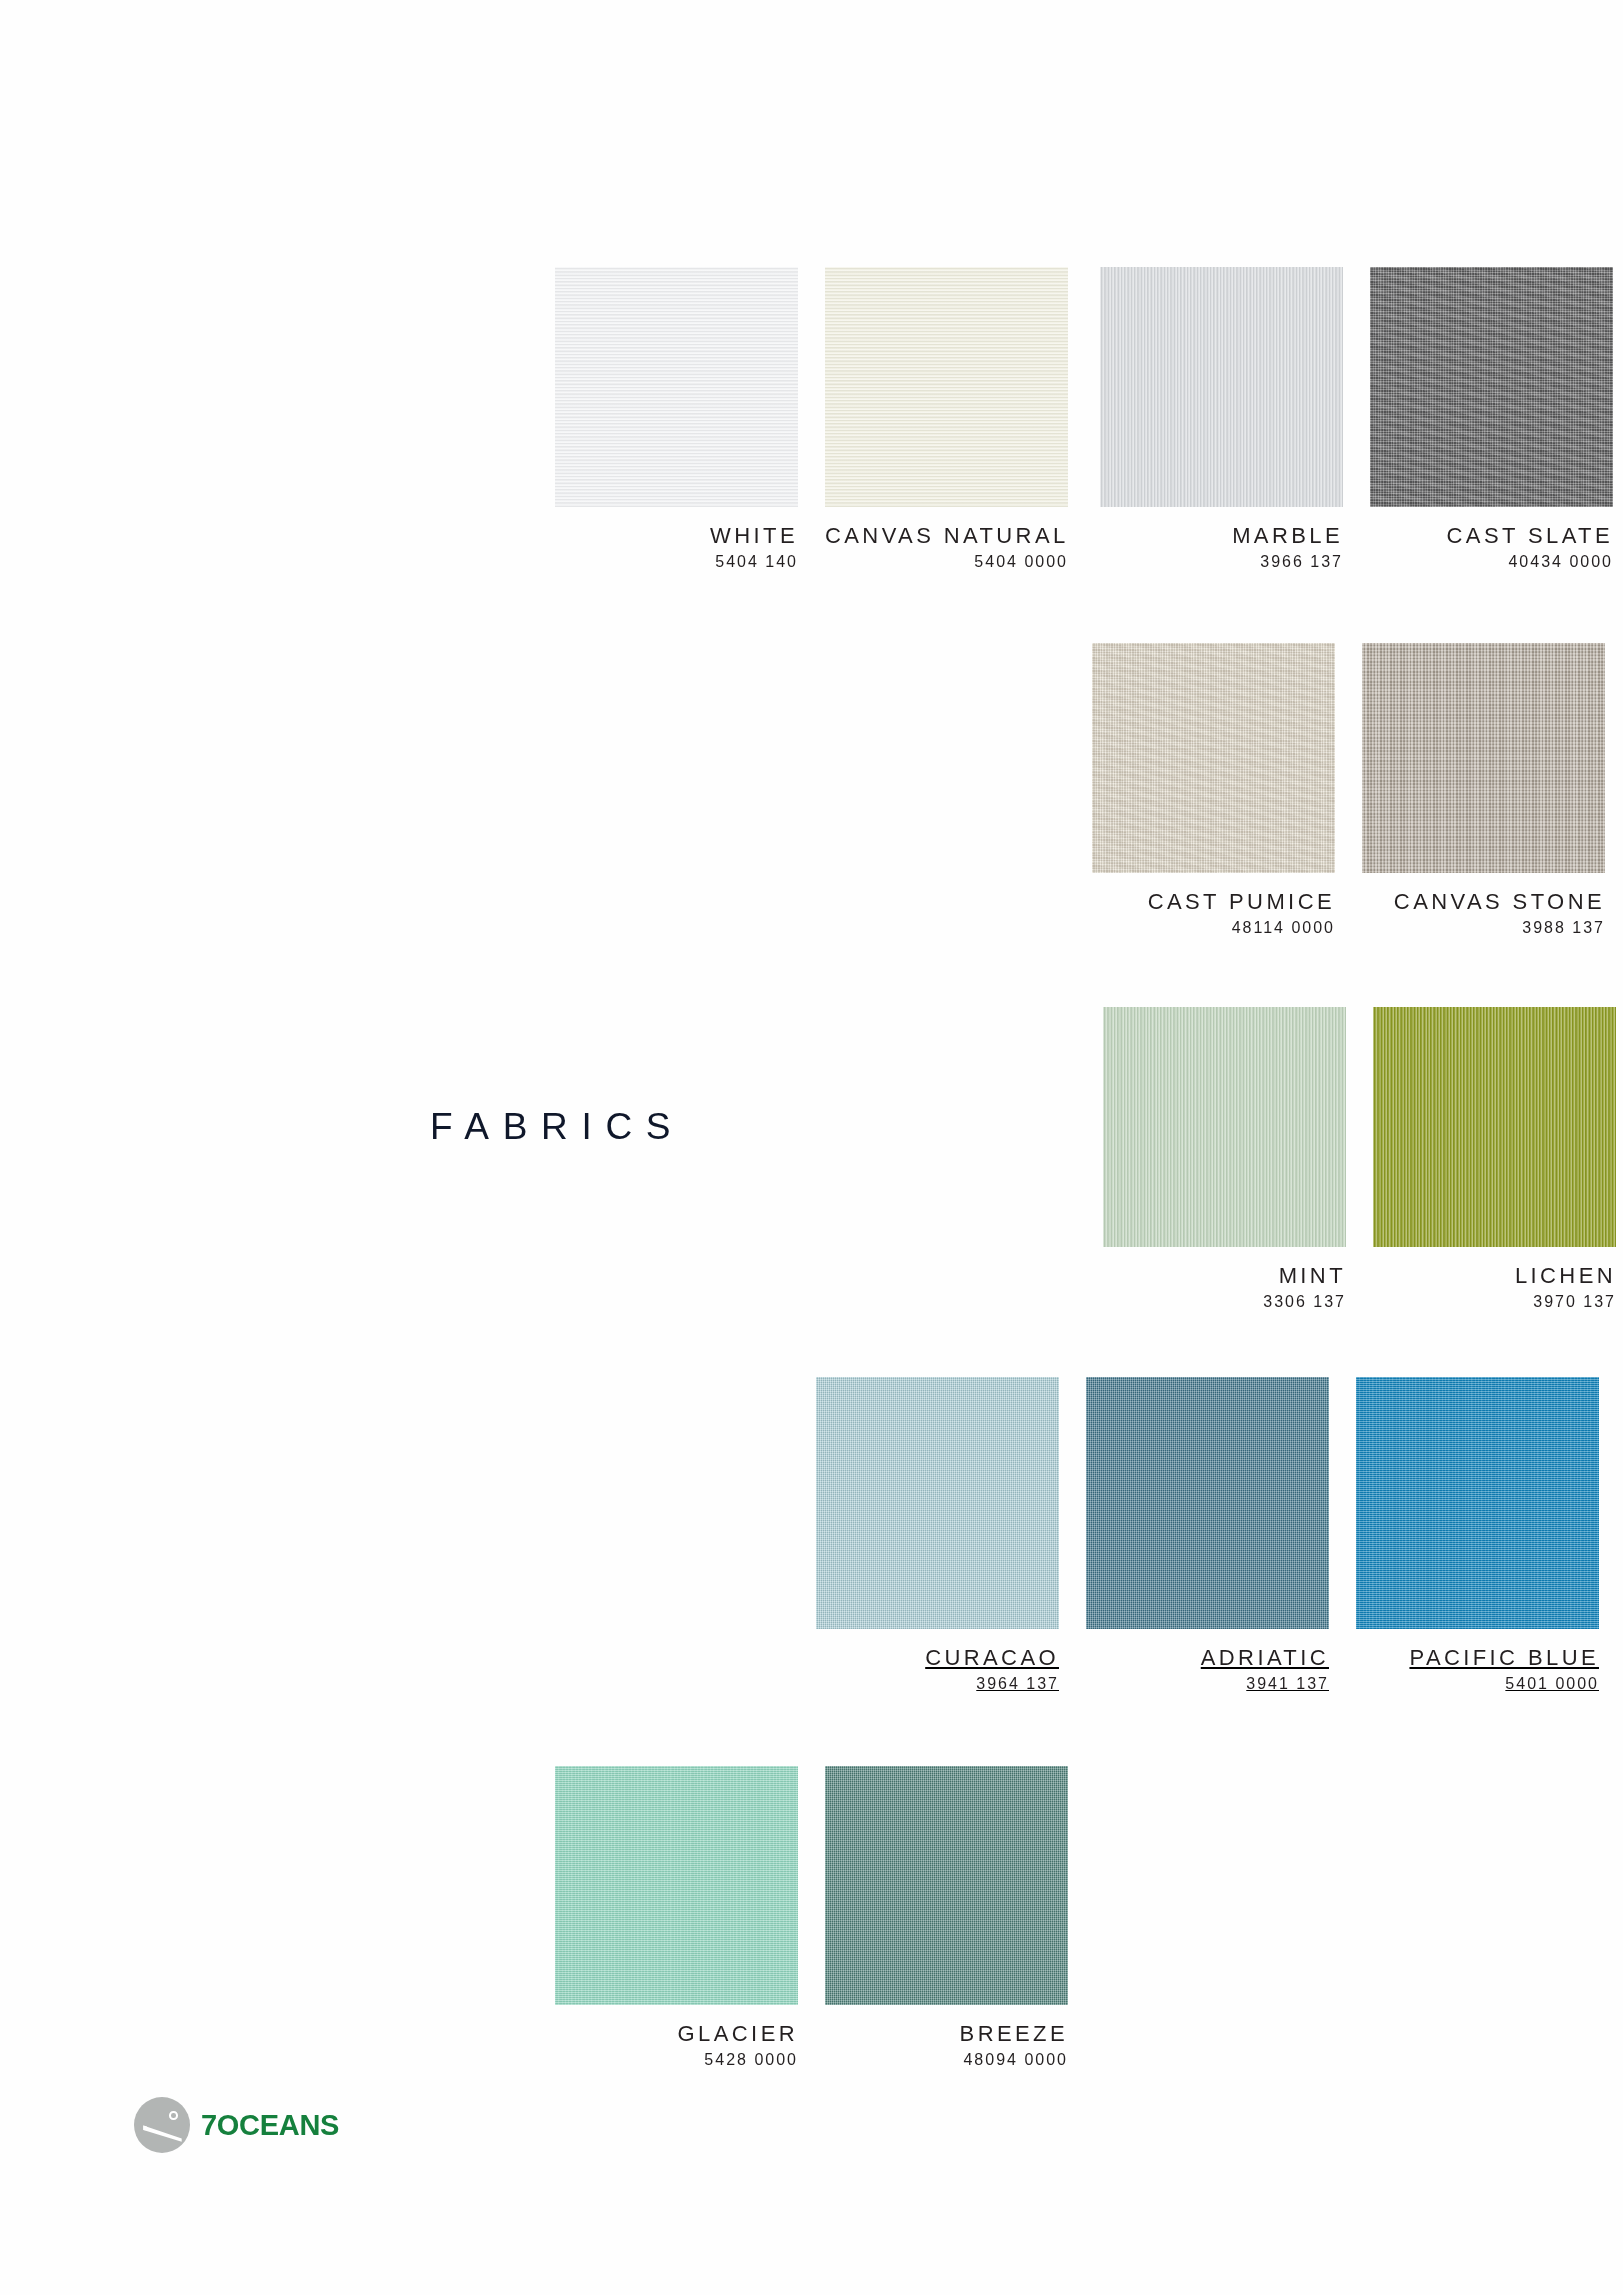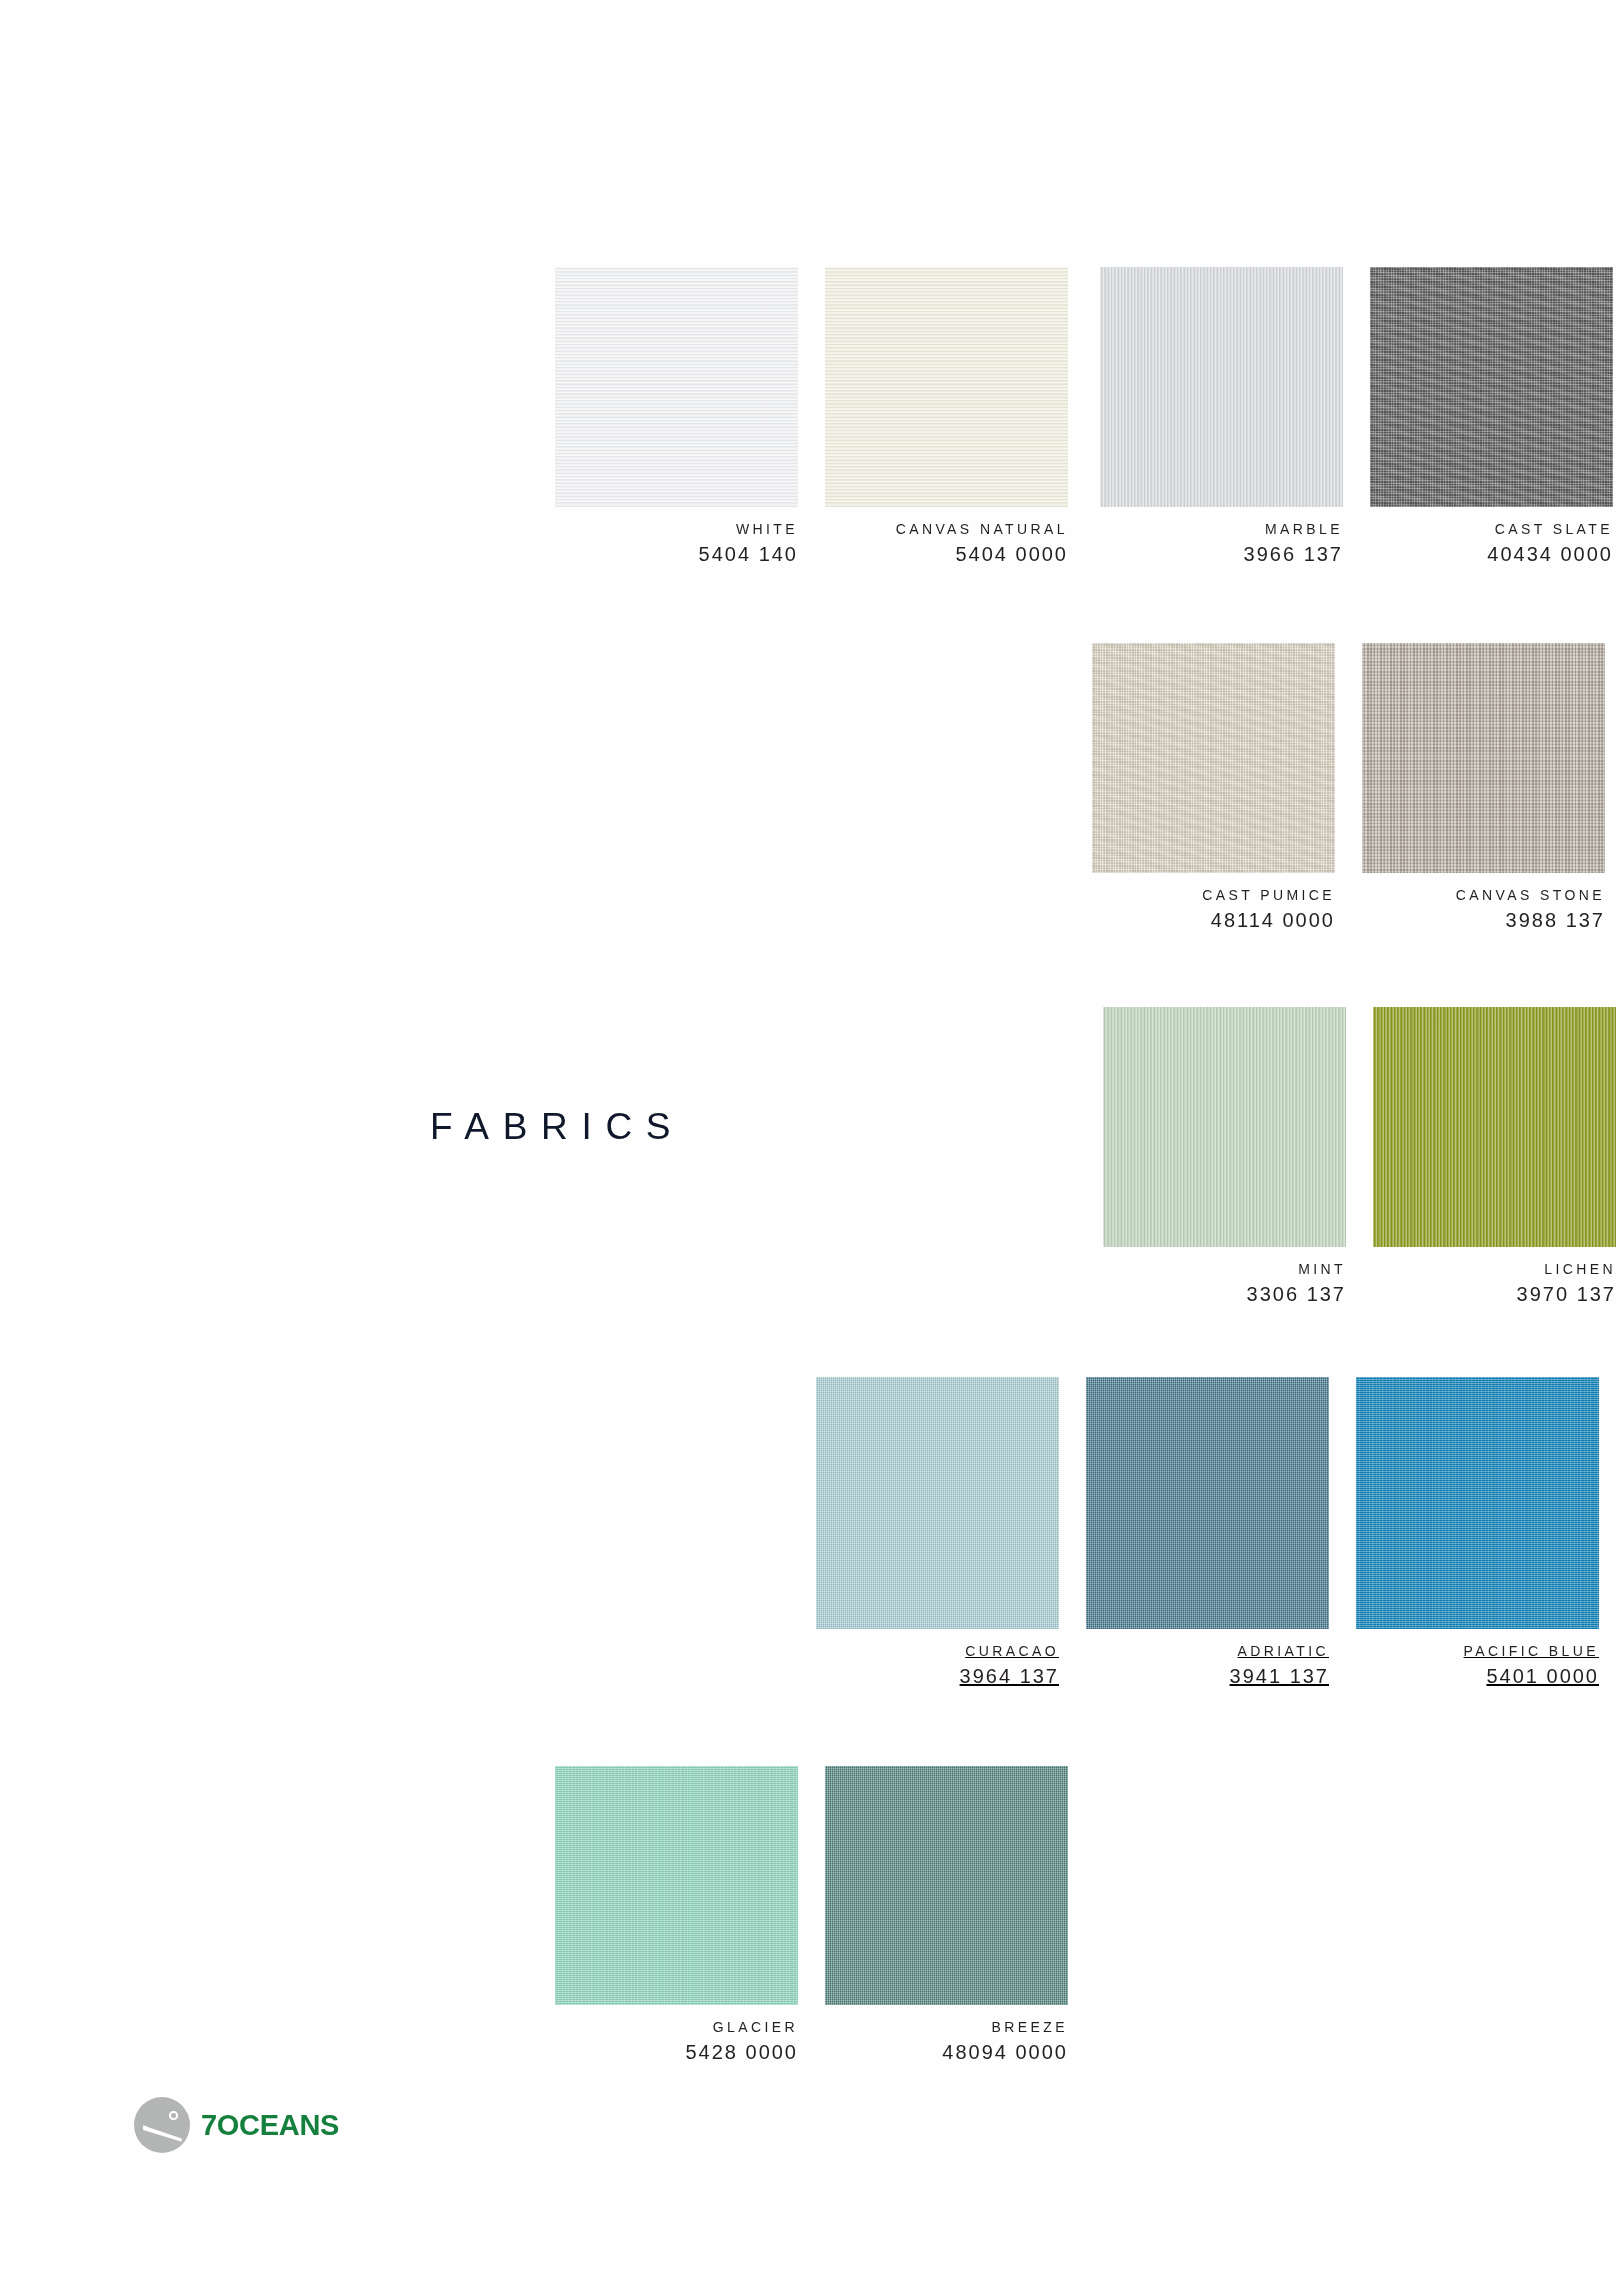--- a/index.html
+++ b/index.html
@@ -140,26 +140,26 @@
   .label-block {
     text-align: right;
     margin-top: 13px;
     color: #231f20;
     font-family: "Liberation Sans", sans-serif;
     font-weight: 300;
     line-height: 1.42;
     white-space: nowrap;
   }
   .label-name {
-    font-size: 14px;
+    font-size: 22px;
     letter-spacing: 3.4px;
     display: block;
   }
   .label-code {
-    font-size: 20px;
+    font-size: 16px;
     letter-spacing: 2px;
     display: block;
   }
 
   
   .footer-logo {
     position: absolute;
     left: 134px;
     top: 2097px;
     display: flex;

